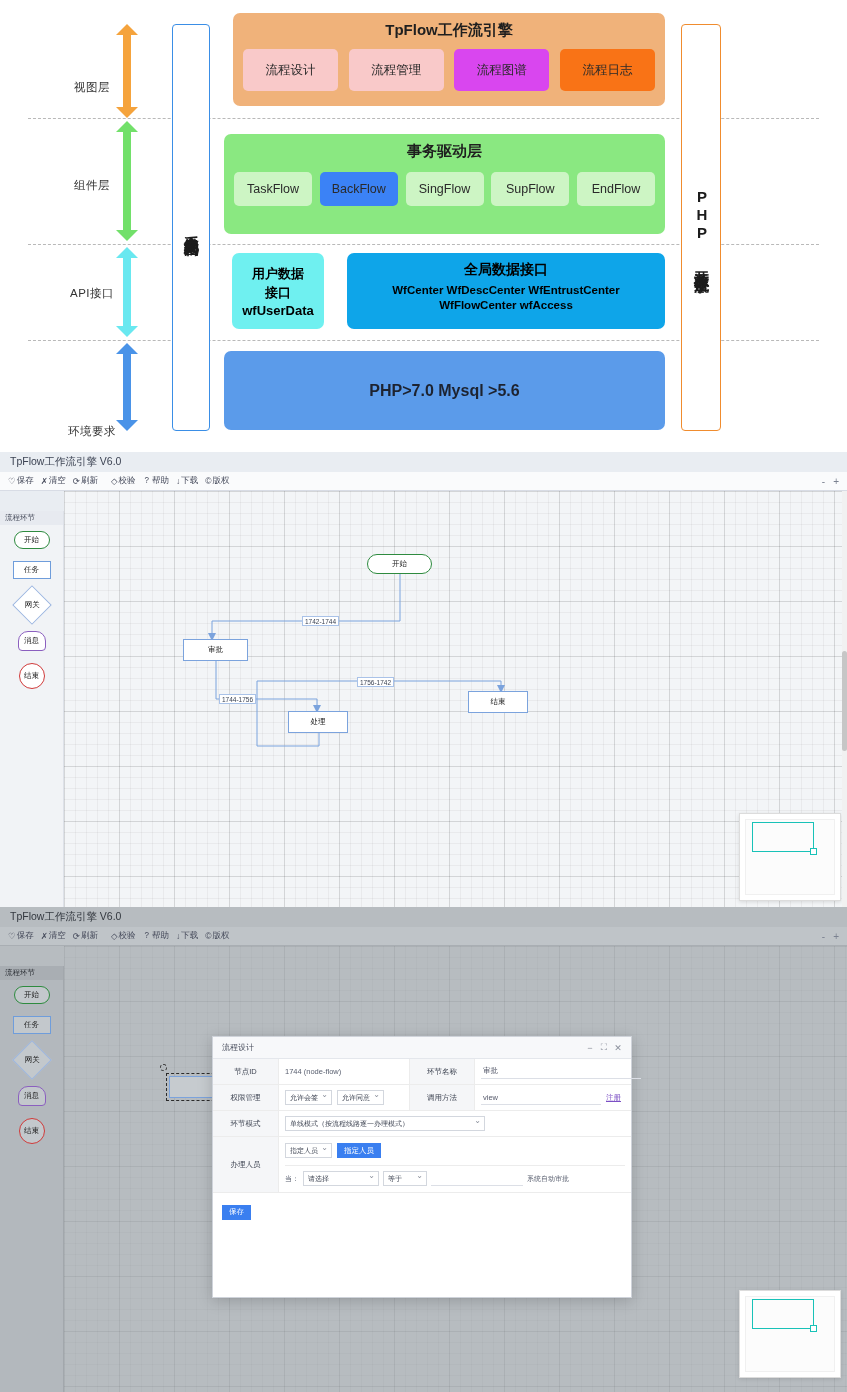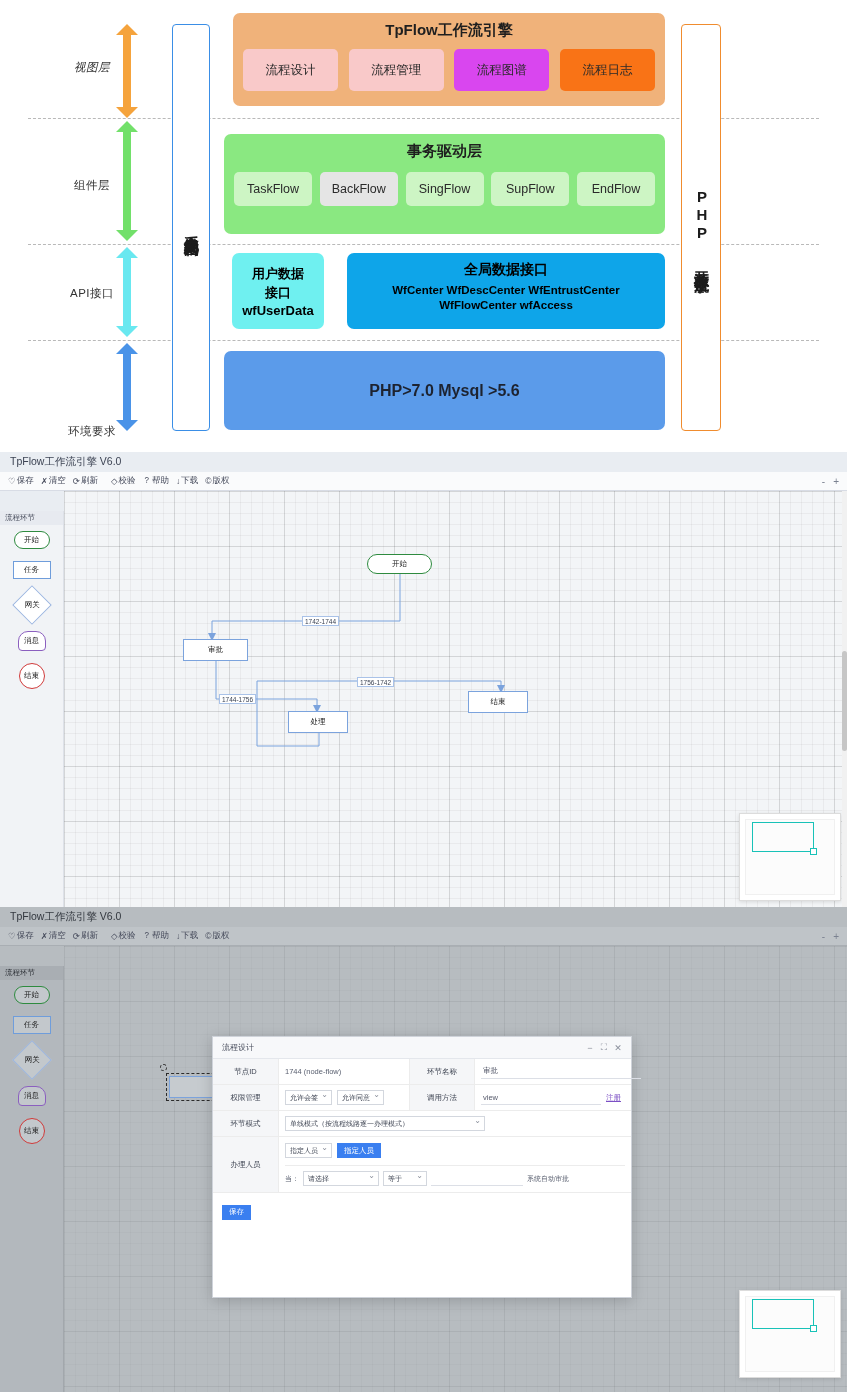--- a/index.html
+++ b/index.html
@@ -143,21 +143,21 @@
 </style>
 </head>
 <body>
 
 <section class="arch">
 
   <div class="arch-divider" style="top:118px;"></div>
   <div class="arch-divider" style="top:244px;"></div>
   <div class="arch-divider" style="top:340px;"></div>
 
-  <div class="layer-label" style="top:60px;font-style:italic;">视图层</div>
+  <div class="layer-label" style="top:80px;">视图层</div>
   <div class="layer-label" style="top:178px;">组件层</div>
   <div class="layer-label" style="top:286px;">API接口</div>
   <div class="layer-label" style="top:424px;">环境要求</div>
 
   <div class="dbl-arrow" style="left:116px; top:24px; height:94px;">
     <div class="head up" style="border-bottom:11px solid #f5a33c;"></div>
     <div class="shaft" style="background:#f5a33c;"></div>
     <div class="head dn" style="border-top:11px solid #f5a33c;"></div>
   </div>
   <div class="dbl-arrow" style="left:116px; top:121px; height:120px;">
@@ -191,21 +191,21 @@
       <div class="chip" style="background:#f9c9c9; width:95px; height:42px;">流程管理</div>
       <div class="chip" style="background:#d946ef; width:95px; height:42px;">流程图谱</div>
       <div class="chip" style="background:#f97316; width:95px; height:42px;font-family:Liberation Mono, monospace;">流程日志</div>
     </div>
   </div>
 
   <div class="blockbox" style="left:224px; top:134px; width:441px; height:100px; background:#8ae881; padding:8px 10px;">
     <div class="block-title" style="font-size:15px; margin-bottom:11px;">事务驱动层</div>
     <div class="chip-row">
       <div class="chip" style="background:#cdf5c4; width:78px; height:34px;">TaskFlow</div>
-      <div class="chip" style="background:#e5e5e5; width:78px; height:34px;">BackFlow</div>
+      <div class="chip" style="background:#3b82f6; width:78px; height:34px;">BackFlow</div>
       <div class="chip" style="background:#cdf5c4; width:78px; height:34px;">SingFlow</div>
       <div class="chip" style="background:#cdf5c4; width:78px; height:34px;">SupFlow</div>
       <div class="chip" style="background:#cdf5c4; width:78px; height:34px;">EndFlow</div>
     </div>
   </div>
 
   <div class="blockbox" style="left:232px; top:253px; width:92px; height:76px; background:#6ff0f0; display:flex; flex-direction:column; align-items:center; justify-content:center; gap:1px;">
     <div style="font-weight:bold; font-size:13px;">用户数据</div>
     <div style="font-weight:bold; font-size:13px;">接口</div>
     <div style="font-weight:bold; font-size:13px;">wfUserData</div>

